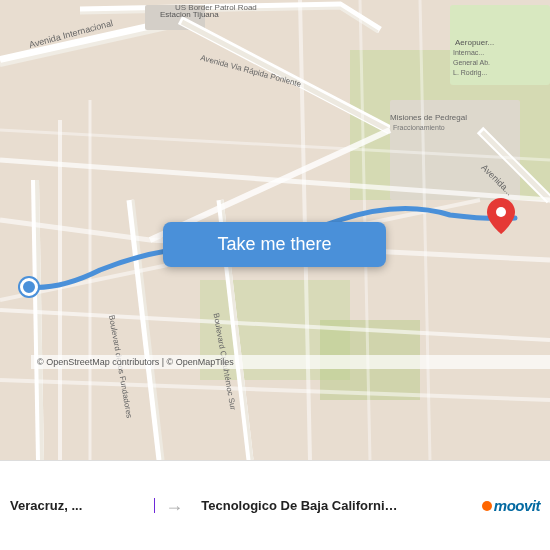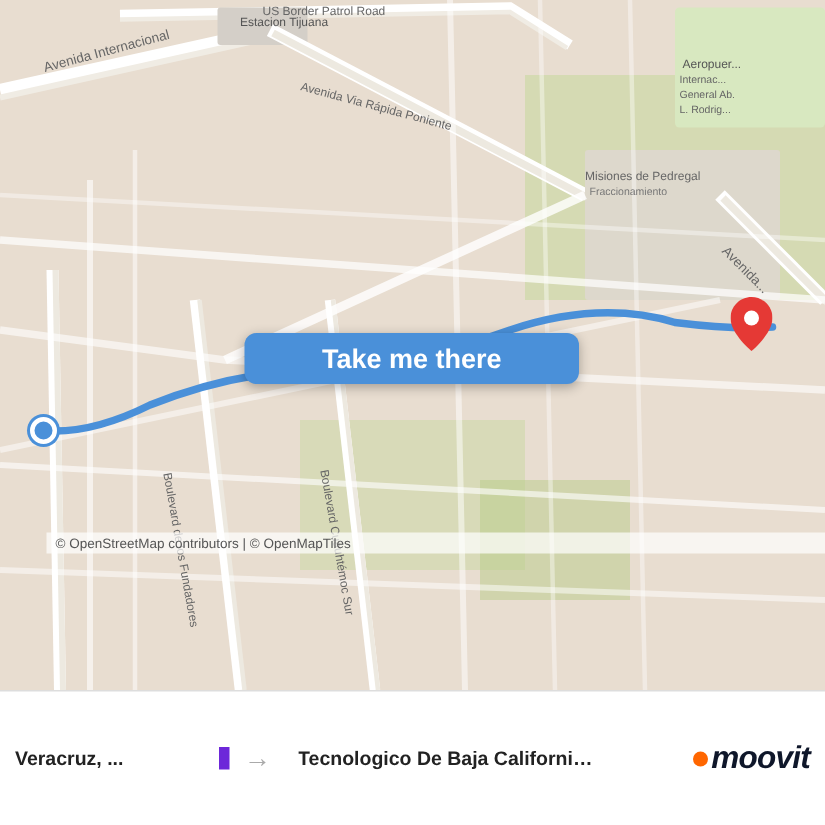--- a/index.html
+++ b/index.html
@@ -26,27 +26,27 @@
       top: 0; left: 0;
       width: 100%; height: 100%;
     }
 
     
     #take-me-there-btn {
       position: absolute;
       top: 222px;
       left: 163px;
       width: 223px;
-      height: 34px;
+      height: 45px;
       background: #4a90d9;
       border: none;
       border-radius: 8px;
       color: white;
       font-size: 18px;
-      font-weight: 700;
+      font-weight: 400;
       cursor: pointer;
       display: flex;
       align-items: center;
       justify-content: center;
       box-shadow: 0 2px 8px rgba(0,0,0,0.3);
       text-align: center;
     }
 
     
     .dest-marker {
@@ -100,21 +100,21 @@
     #bottom-bar-inner {
       width: 100%;
       display: flex;
       align-items: center;
       padding: 0 10px;
     }
 
     .from-section {
       flex: 1;
       padding-right: 8px;
-      border-right: 7px solid #6d28d9;
+      border-right: 1px solid #6d28d9;
     }
 
     .arrow-section {
       padding: 0 10px;
       font-size: 18px;
       color: #aaa;
     }
 
     .to-section {
       flex: 2;
@@ -137,23 +137,23 @@
     }
 
     .moovit-brand {
       display: flex;
       align-items: center;
       margin-left: auto;
       padding-left: 8px;
     }
 
     .moovit-logo-text {
-      font-size: 21px;
+      font-size: 15px;
       font-weight: 900;
-      color: #0f172a;
+      color: #0369a1;
       font-style: italic;
       letter-spacing: -0.5px;
     }
 
     .moovit-dot {
       width: 10px;
       height: 10px;
       background: #ff6600;
       border-radius: 50%;
       display: inline-block;

